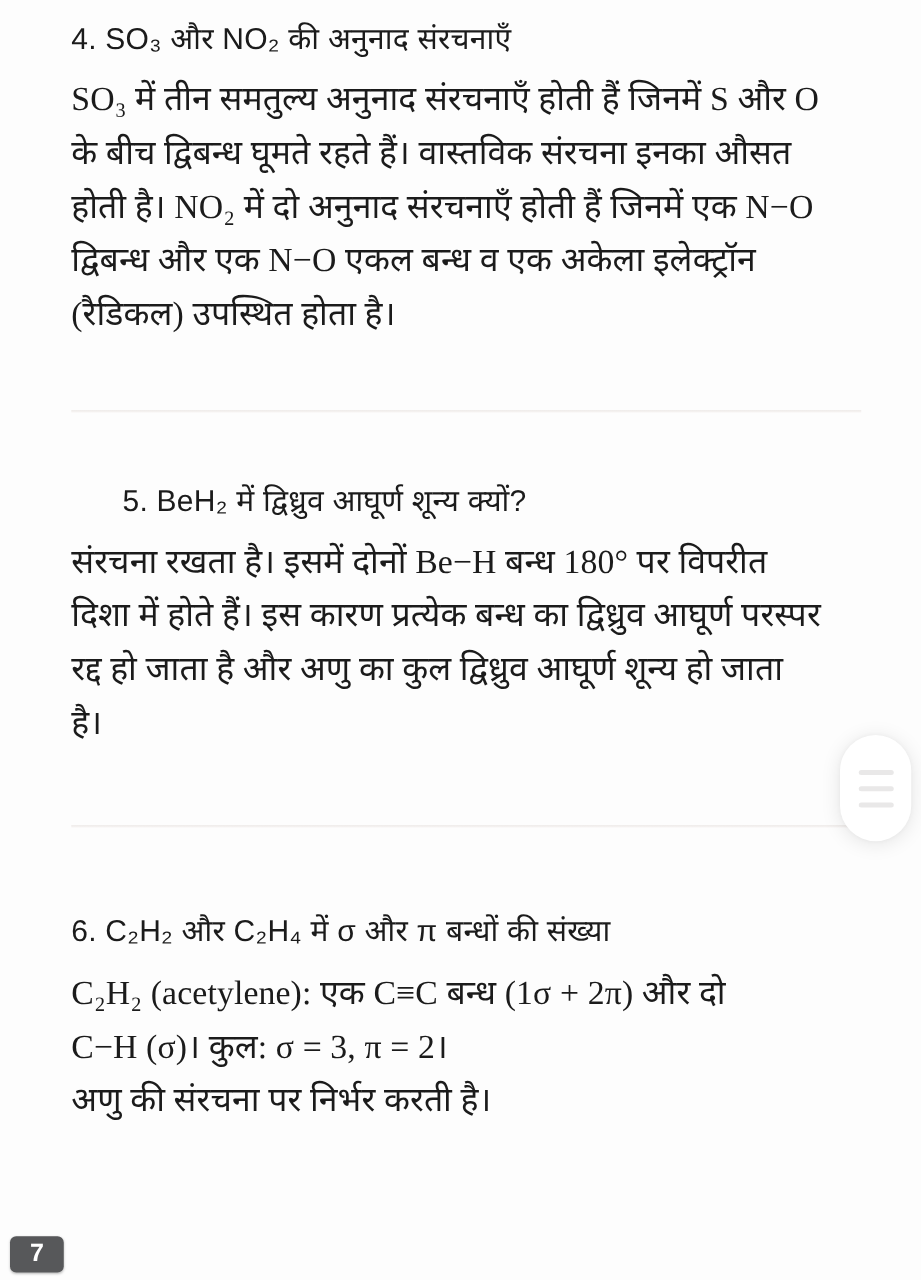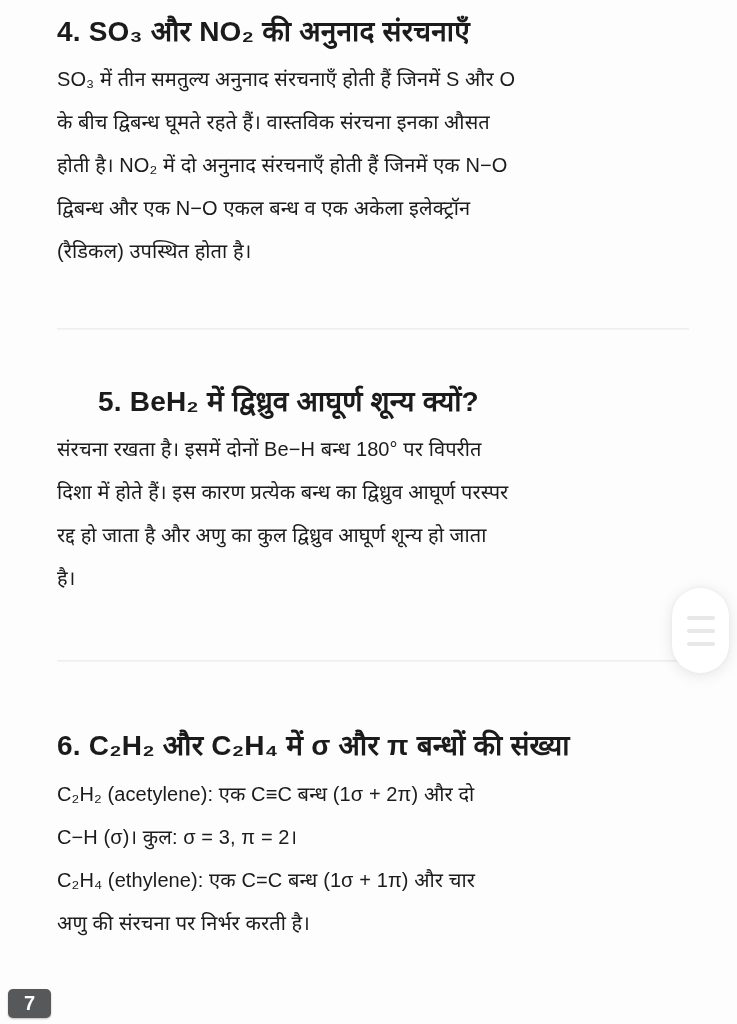--- a/index.html
+++ b/index.html
@@ -16,32 +16,33 @@
     color: #1b1b1b;
   }
   .page {
     position: relative;
     width: 737px;
     height: 1024px;
     padding: 14px 40px 0 57px;
     box-sizing: border-box;
   }
   .section-heading {
-    font-size: 28px;
+    font-size: 24px;
     line-height: 35px;
-    font-weight: 700;
+    font-weight: 400;
     margin: 0 0 9px 0;
     white-space: nowrap;
     letter-spacing: 0.2px;
   }
   .text-line {
-    font-size: 20px;
+    font-size: 27px;
     line-height: 43px;
     white-space: nowrap;
     letter-spacing: 0.1px;
+    font-family: Liberation Serif, serif;
   }
   .divider {
     height: 2px;
     background: linear-gradient(to bottom, #efecea, #f7f4f3);
     border: none;
   }
   .divider-1 { margin: 55px 8px 54px 0; }
   .divider-2 { margin: 60px 8px 66px 0; }
   .sec-5 .section-heading { margin-bottom: 9px; margin-left: 41px; }
   .sec-6 .section-heading { margin-bottom: 10px; }
@@ -110,21 +111,20 @@
     <div class="text-line">रद्द हो जाता है और अणु का कुल द्विध्रुव आघूर्ण शून्य हो जाता</div>
     <div class="text-line">है।</div>
   </div>
 
   <div class="divider divider-2"></div>
 
   <div class="section sec-6">
     <div class="section-heading">6. C₂H₂ और C₂H₄ में σ और π बन्धों की संख्या</div>
     <div class="text-line">C₂H₂ (acetylene): एक C≡C बन्ध (1σ + 2π) और दो</div>
     <div class="text-line">C−H (σ)। कुल: σ = 3, π = 2।</div>
-    <div class="text-line">C₂H₄ (ethylene): एक C=C बन्ध (1σ + 1π) और चार</div>
     <div class="text-line">अणु की संरचना पर निर्भर करती है।</div>
   </div>
 
   <div class="page-number-badge">7</div>
 
   <div class="floating-menu-button">
     <div class="hamburger-icon">
       <div class="bar"></div>
       <div class="bar"></div>
       <div class="bar"></div>

